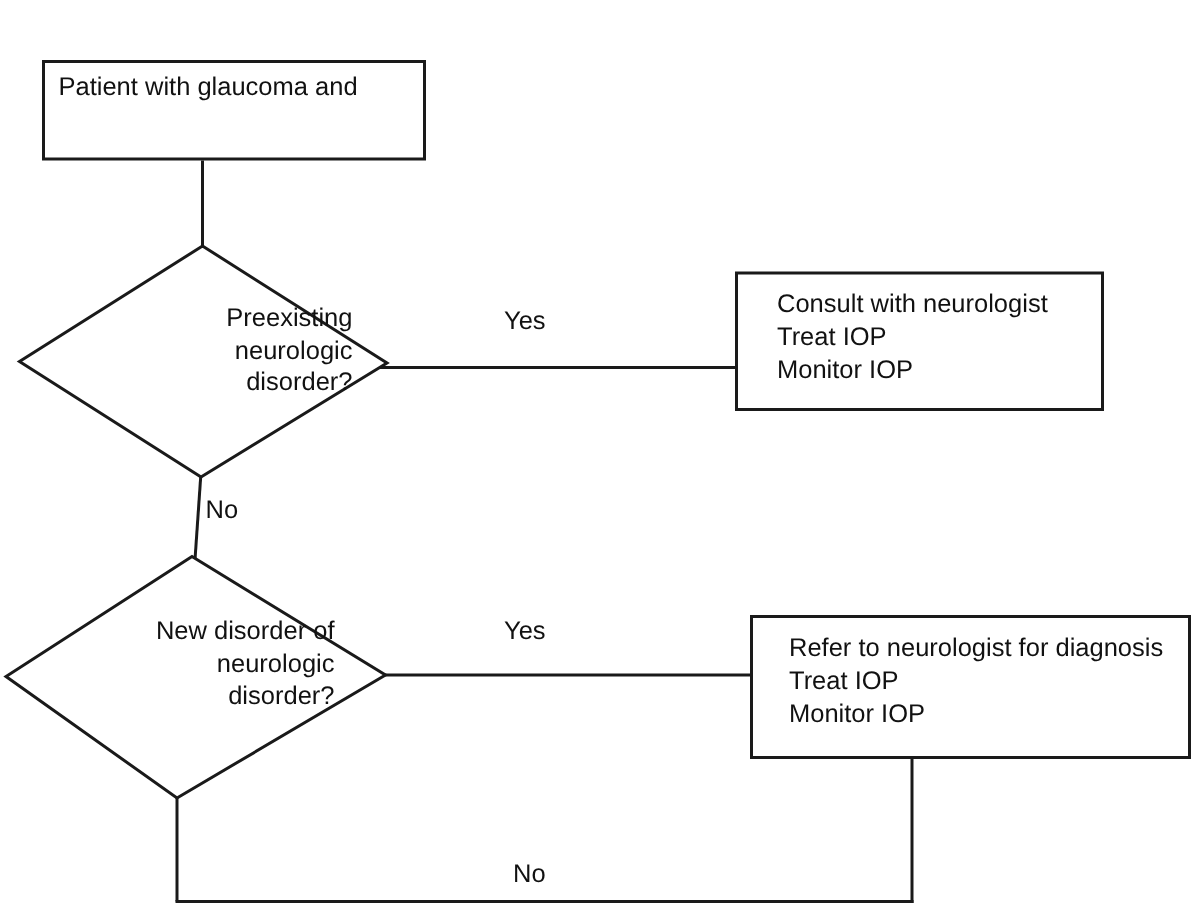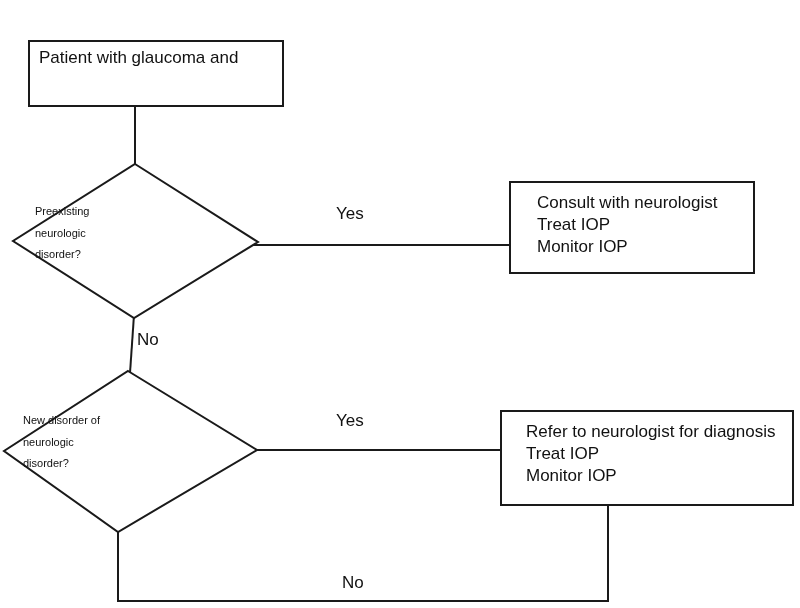--- a/index.html
+++ b/index.html
@@ -27,32 +27,32 @@
     border: 2px solid #1a1a1a;
     background: #ffffff;
     font-size: 17px;
     line-height: 22px;
   }
   .box .line, .dtext .line {
     white-space: nowrap;
   }
   .dtext {
     position: absolute;
-    font-size: 11px;
+    font-size: 17px;
     line-height: 21.5px;
-    text-align: left;
+    text-align: right;
   }
   .edge-label {
     position: absolute;
     font-size: 17px;
     line-height: 22px;
     white-space: nowrap;
   }
   #start-box   { left: 28px;  top: 6px;   width: 256px; height: 67px; padding: 5px 5px 0 9px; margin-top: 34px; }
-  #consult-box { left: 509px; top: 181px; width: 246px; height: 93px; padding: 9px 8px 0 26px; }
+  #consult-box { left: 490px; top: 181px; width: 246px; height: 93px; padding: 9px 8px 0 26px; }
   #refer-box   { left: 500px; top: 410px; width: 294px; height: 96px; padding: 9px 20px 0 24px; }
   #d1-text { left: 35px; top: 201px; width: 200px; }
   #d2-text { left: 23px; top: 410px; width: 200px; }
   #label-yes-1 { left: 336px; top: 203px; }
   #label-no-1  { left: 137px; top: 329px; }
   #label-yes-2 { left: 336px; top: 410px; }
   #label-no-2  { left: 342px; top: 572px; }
 </style>
 </head>
 <body>

